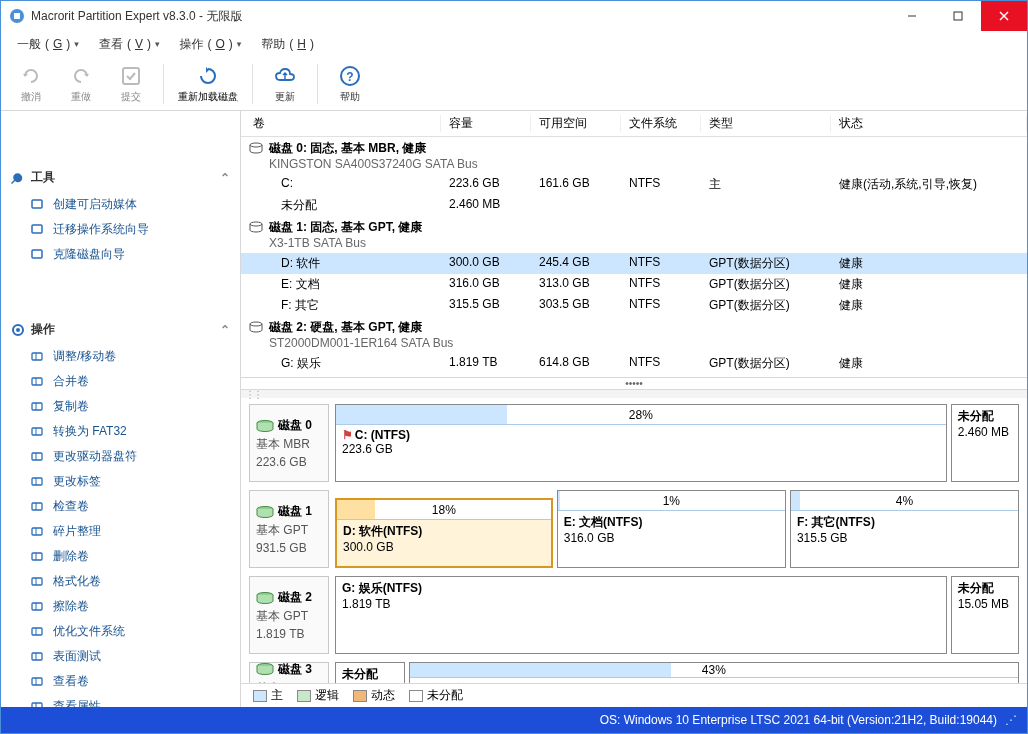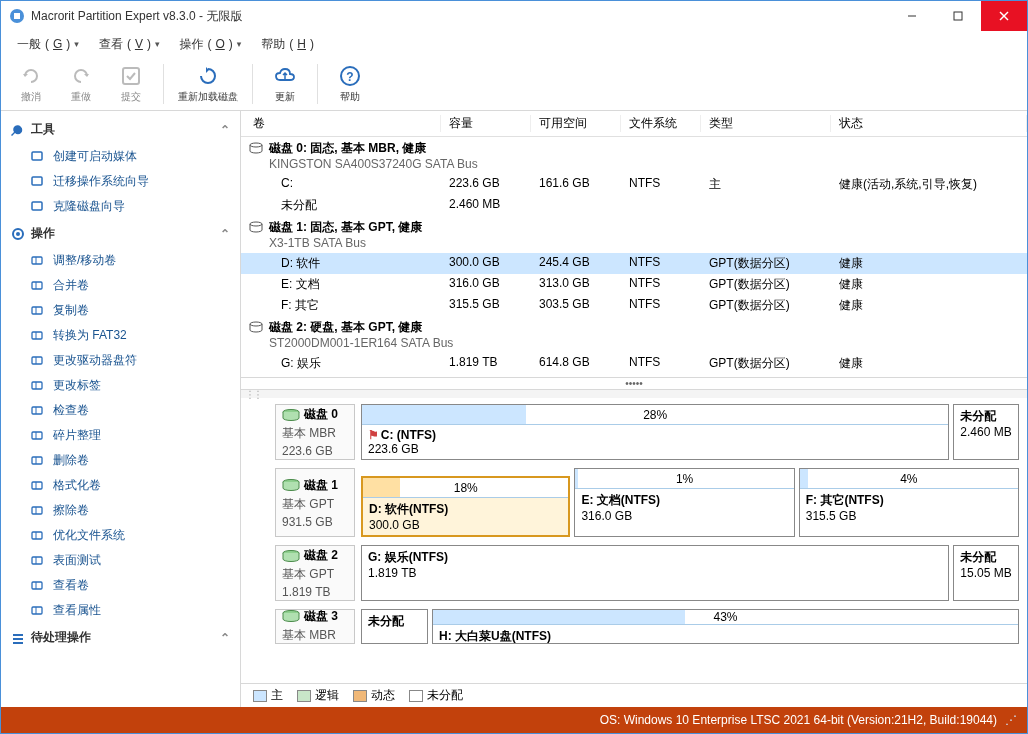--- a/index.html
+++ b/index.html
@@ -23,21 +23,21 @@
 .toolbar { height: 54px; background: #fff; display: flex; align-items: center; padding: 0 12px; gap: 14px; border-bottom: 1px solid #d8d8d8; }
 .tb-btn { display: flex; flex-direction: column; align-items: center; gap: 2px; color: #888; min-width: 36px; }
 .tb-btn.active { color: #2a6dbb; }
 .tb-btn .icon { width: 24px; height: 24px; display: flex; align-items: center; justify-content: center; }
 .tb-btn .lbl { font-size: 10px; color: #888; }
 .tb-sep { width: 1px; height: 40px; background: #e0e0e0; }
 
 
 .main { flex: 1; display: flex; min-height: 0; }
 .sidebar { width: 240px; border-right: 1px solid #d8d8d8; overflow-y: auto; padding: 4px 0; }
-.side-section { padding: 6px 10px; display: flex; align-items: center; gap: 6px; color: #333; font-weight: bold; }
+.side-section { padding: 6px 10px; display: flex; align-items: center; gap: 6px; color: #333; font-weight: bold; margin-top: 48px; }
 .side-section .exp { margin-left: auto; color: #888; cursor: pointer; }
 .side-item { padding: 4px 10px 4px 28px; display: flex; gap: 8px; color: #1a5490; }
 .side-item .si-icon { width: 16px; height: 16px; display: flex; align-items: center; justify-content: center; color: #2a6dbb; }
 
 .content { flex: 1; display: flex; flex-direction: column; min-width: 0; }
 .list-hdr { height: 26px; border-bottom: 1px solid #e0e0e0; display: flex; align-items: center; background: #fff; }
 .list-hdr div { padding: 0 8px; border-right: 1px solid #eee; }
 .col-vol { width: 200px; padding-left: 12px !important; }
 .col-cap { width: 90px; }
 .col-free { width: 90px; }
@@ -55,39 +55,39 @@
 .disk-hdr .dh-sub { color: #666; }
 .vol-row { display: flex; padding: 2px 0; }
 .vol-row.sel { background: #cce6ff; }
 .vol-row div { padding: 0 8px; }
 .vol-row .col-vol { padding-left: 40px !important; }
 
 .splitter { height: 8px; background: #f4f4f4; display: flex; align-items: center; justify-content: flex-start; padding-left: 4px; color: #aaa; font-size: 10px; letter-spacing: -2px;}
 
 .disk-map { flex: 1; overflow-y: auto; padding: 6px 8px; }
 .dm-row { display: flex; gap: 6px; margin-bottom: 8px; }
-.dm-info { width: 80px; border: 1px solid #c8c8c8; background: #fafafa; padding: 1px 6px; display: flex; flex-direction: column; justify-content: center; margin-left: 26px; }
+.dm-info { width: 80px; border: 1px solid #c8c8c8; background: #fafafa; padding: 12px 6px; display: flex; flex-direction: column; justify-content: center; }
 .dm-info .disk-ico { display: flex; align-items: center; gap: 4px; }
 .dm-info .dm-sub { color: #555; margin-top: 2px; }
 .dm-parts { flex: 1; display: flex; gap: 4px; }
 .dm-part { border: 1px solid #888; display: flex; flex-direction: column; overflow: hidden; }
 .dm-part.sel { border: 2px solid #d8981f; background: #fff4da; margin-top: 8px; }
 .dm-part .bar { height: 20px; border-bottom: 1px solid #aacce8; position: relative; background: #fff; display:flex; align-items:center; justify-content:center; }
 .dm-part .bar .fill { position: absolute; left: 0; top: 0; bottom: 0; background: #cce6ff; }
 .dm-part.sel .bar .fill { background: #ffe0a3; }
 .dm-part .bar .pct { position: relative; z-index: 1; }
 .dm-part .info { padding: 3px 6px; }
 .dm-part .info b { display: block; }
 .flag { color: #d04040; margin-right: 2px; }
 
 .legend { height: 24px; border-top: 1px solid #d8d8d8; display: flex; align-items: center; gap: 14px; padding: 0 12px; }
 .leg-item { display: flex; align-items: center; gap: 4px; }
 .leg-sw { width: 14px; height: 12px; border: 1px solid #888; }
 
-.status { height: 26px; background: #c2410c; color: #fff; display: flex; align-items: center; justify-content: flex-end; padding: 0 10px; }
+.status { height: 26px; background: #1d4ed8; color: #fff; display: flex; align-items: center; justify-content: flex-end; padding: 0 10px; }
 .status .resize { margin-left: 8px; color: #cfe6ff; }
 
 svg { display: block; }
 </style>
 </head>
 <body>
 
 <div class="titlebar">
   <span class="app-icon">
     <svg width="16" height="16">
@@ -152,21 +152,21 @@
       <span class="lbl">提交</span>
     </div>
   <div class="tb-sep"></div>
   <div class="tb-btn active">
       <span class="icon">
         <svg width="24" height="24">
           <path d="M12 5 A7 7 0 1 1 5 12" fill="none" stroke="#2a6dbb" stroke-width="2"></path>
           <path d="M10 3 L13 6 L10 9 Z" fill="#2a6dbb"></path>
         </svg>
       </span>
-      <span class="lbl" style="color:#404040">重新加载磁盘</span>
+      <span class="lbl" style="color:#000000">重新加载磁盘</span>
     </div>
   <div class="tb-sep"></div>
   <div class="tb-btn active">
       <span class="icon">
         <svg width="24" height="24">
           <path d="M7 16 Q3 16 3 12 Q3 9 7 9 Q8 5 12 5 Q17 5 17 10 Q21 10 21 13 Q21 16 17 16 Z" fill="none" stroke="#2a6dbb" stroke-width="1.8"></path>
           <path d="M12 9 L12 15 M10 11 L12 9 L14 11" fill="none" stroke="#2a6dbb" stroke-width="1.5"></path>
         </svg>
       </span>
       <span class="lbl" style="color:#333">更新</span>

